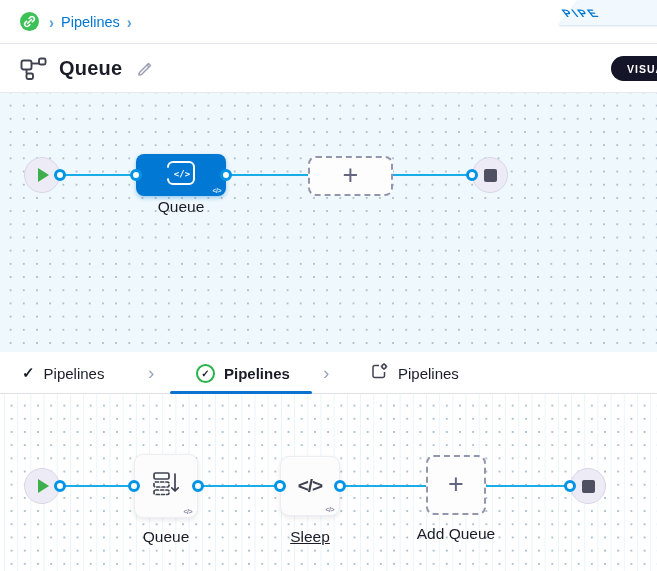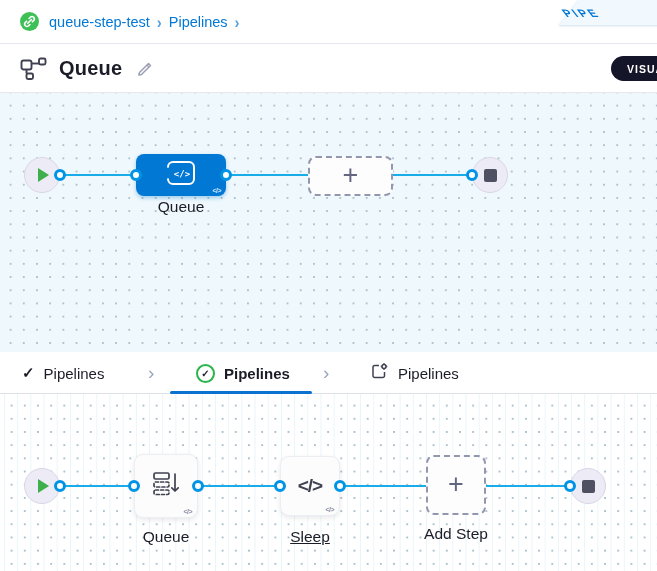--- a/index.html
+++ b/index.html
@@ -77,21 +77,20 @@
       <span class="proj-icon">
         <svg width="19" height="19" viewBox="0 0 19 19">
           <circle cx="9.5" cy="9.5" r="9.5" fill="#3dc157"></circle>
           <g stroke="#fff" stroke-width="1.6" fill="none" stroke-linecap="round">
             <path d="M7.7 11.3 l3.6-3.6"></path>
             <path d="M6.6 9.2 l-1.4 1.4 a2.35 2.35 0 0 0 3.3 3.3 l1.4-1.4"></path>
             <path d="M12.4 9.8 l1.4-1.4 a2.35 2.35 0 0 0 -3.3-3.3 L9.1 6.5"></path>
           </g>
         </svg>
       </span>
-      <a class="crumb-link">queue-step-test</a>
       <span class="crumb-sep">›</span>
       <a class="crumb-link">Pipelines</a>
       <span class="crumb-sep">›</span>
     </div>
     <div class="ribbon"></div>
     <div class="ribbon-text">PIPE</div>
   </header>
 
   <div class="titlebar">
     <span class="pipe-icon">
@@ -201,21 +200,21 @@
 
     <div class="step-card" style="left:280px; top:62px; width:60px; height:60px;">
       <span class="sleep-glyph">&lt;/&gt;</span>
       <span class="mini-code on-white">&lt;/&gt;</span>
     </div>
     <div class="node-label" style="left:280px; top:134px; width:60px;text-decoration:underline;">Sleep</div>
 
     <div class="add-box" style="left:426px; top:61px; width:60px; height:60px;">
       <span class="plus">+</span>
     </div>
-    <div class="node-label" style="left:416px; top:131px; width:80px;">Add Step</div>
+    <div class="node-label" style="left:416px; top:131px; width:80px;">Add Queue</div>
 
     <div class="endpoint" style="left:570px; top:74px;">
       <span class="stop-sq"></span>
     </div>
 
     <div class="port" style="left:54px;  top:86px;"></div>
     <div class="port" style="left:128px; top:86px;"></div>
     <div class="port" style="left:192px; top:86px;"></div>
     <div class="port" style="left:274px; top:86px;"></div>
     <div class="port" style="left:334px; top:86px;"></div>

